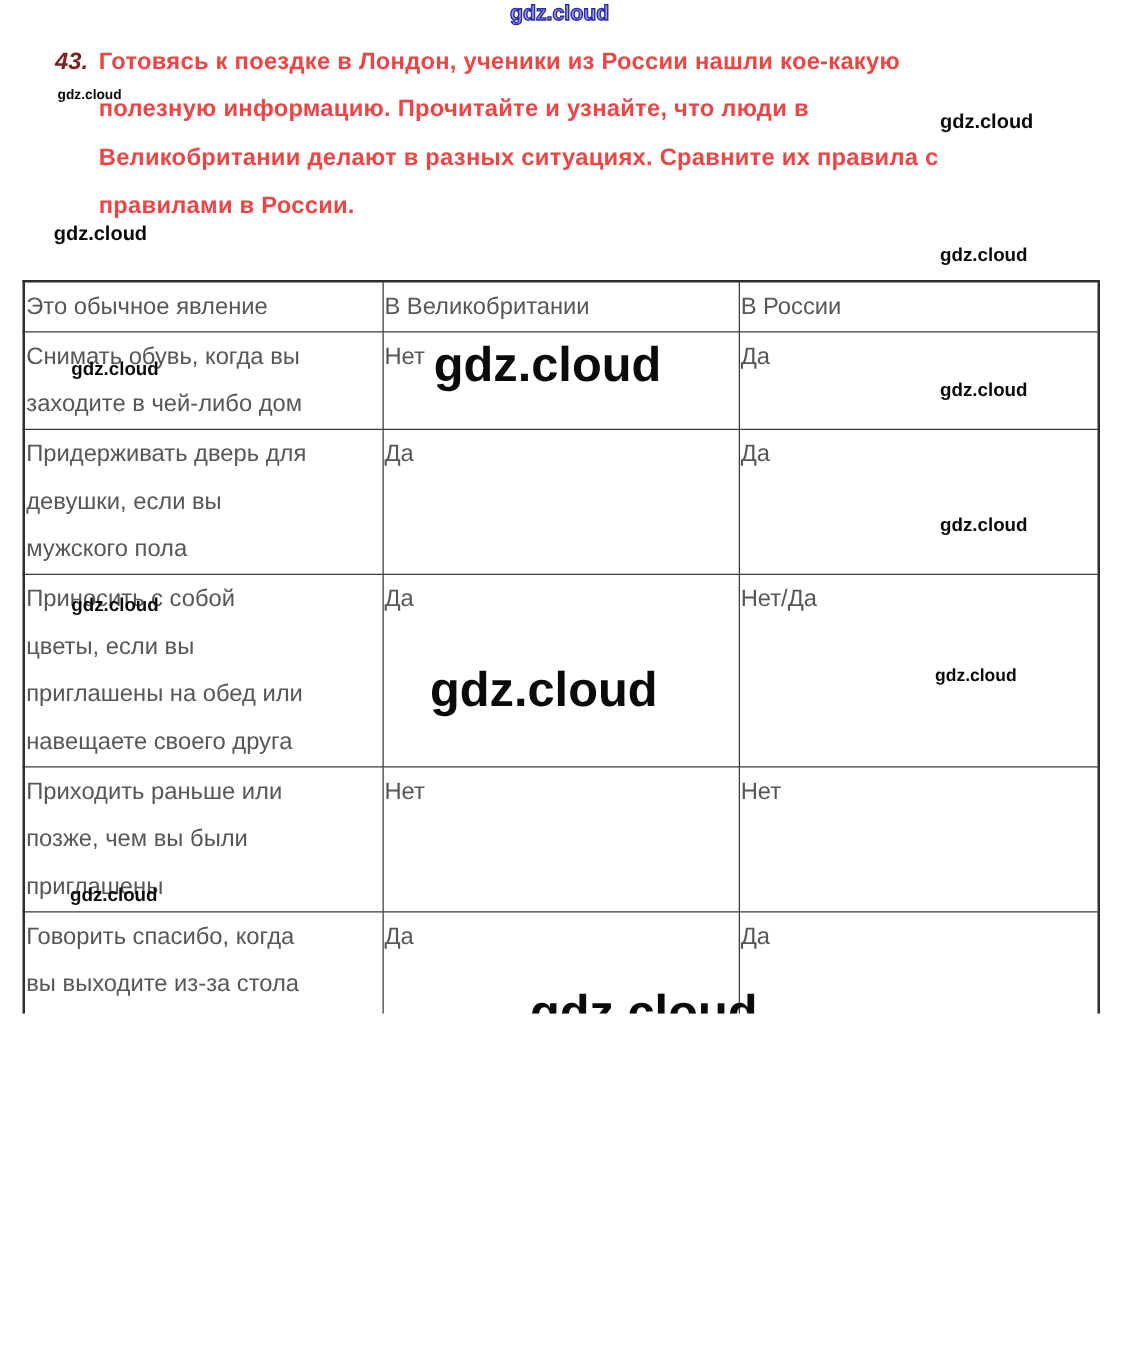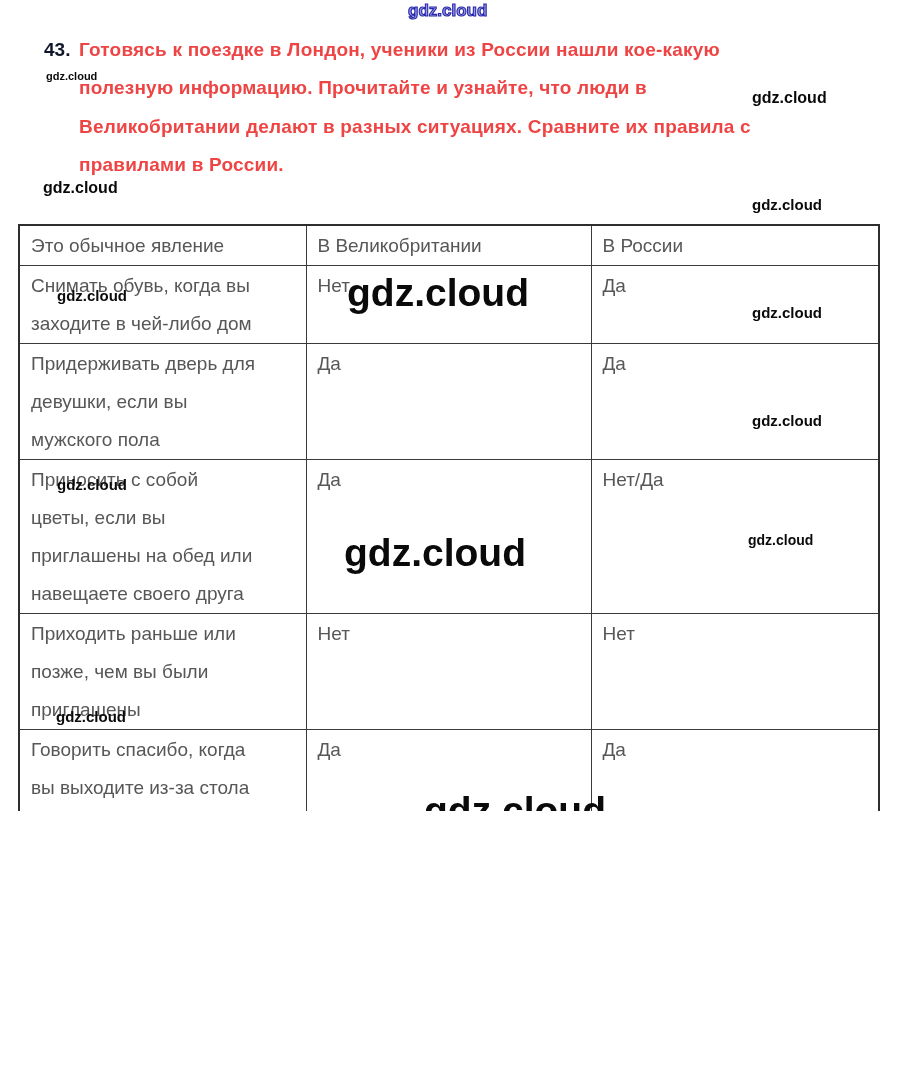--- a/index.html
+++ b/index.html
@@ -11,21 +11,22 @@
     font-family: "Liberation Sans", "DejaVu Sans", sans-serif;
     overflow: hidden;
   }
 
   
   #ex-number {
     position: absolute;
     left: 44px; top: 31px;
     font-size: 19px; font-weight: 700;
     line-height: 38.3px;
-    color: #0f172a;
+    color: #7f1d1d;
+    font-style: italic;
   }
   #ex-text {
     position: absolute;
     left: 79px; top: 31px;
     width: 790px;
     font-size: 19px; font-weight: 700;
     line-height: 38.3px;
     color: #ef4444;
     white-space: pre-line;
     letter-spacing: 0.2px;
@@ -37,21 +38,21 @@
     left: 18px; top: 224px;
     width: 860px;
     border-collapse: collapse;
     table-layout: fixed;
     border: 2px solid #2e2e2e;
   }
   table.customs th, table.customs td {
     border: 1px solid #3a3a3a;
     vertical-align: top;
     text-align: left;
-    padding: 1px 8px 0 11px;
+    padding: 1px 8px 0 1px;
     font-size: 19px;
     font-weight: 400;
     line-height: 38px;
     color: #575757;
     white-space: pre-line;
     overflow: hidden;
   }
   table.customs tr.h-row  { height: 37px; }
   table.customs tr.r-0 { height: 77px; }
   table.customs tr.r-1 { height: 114px; }

